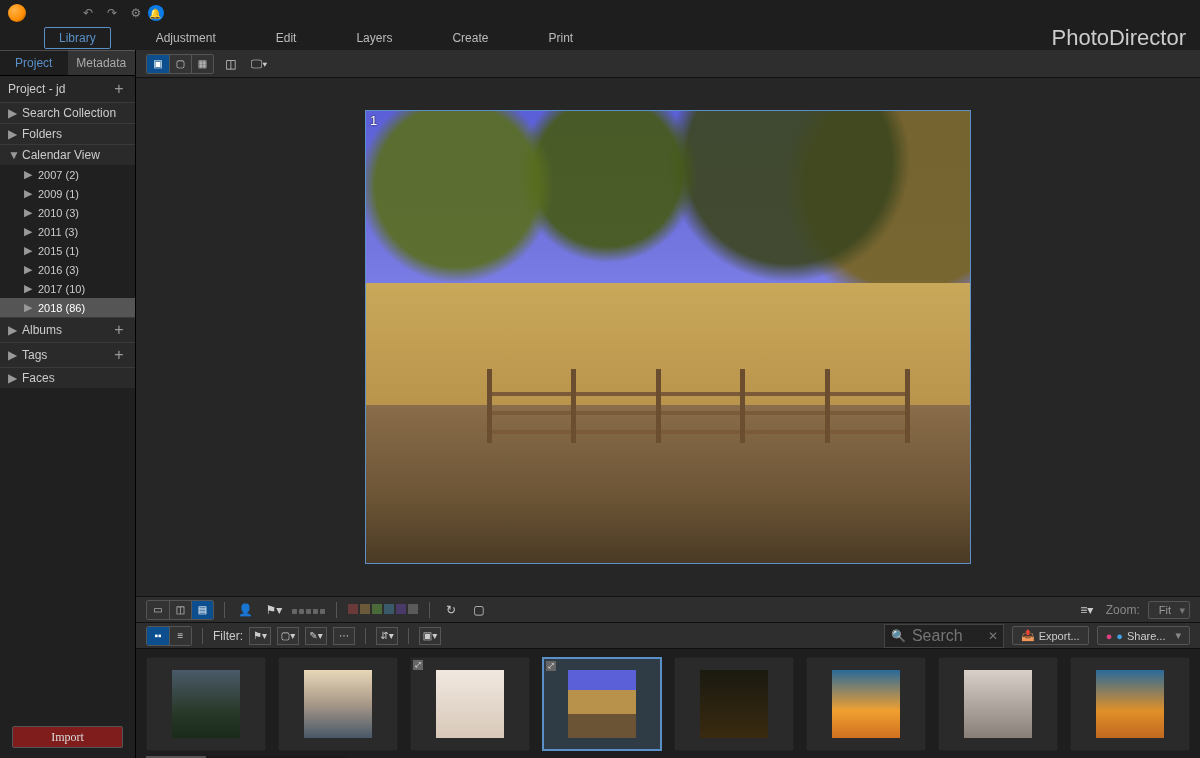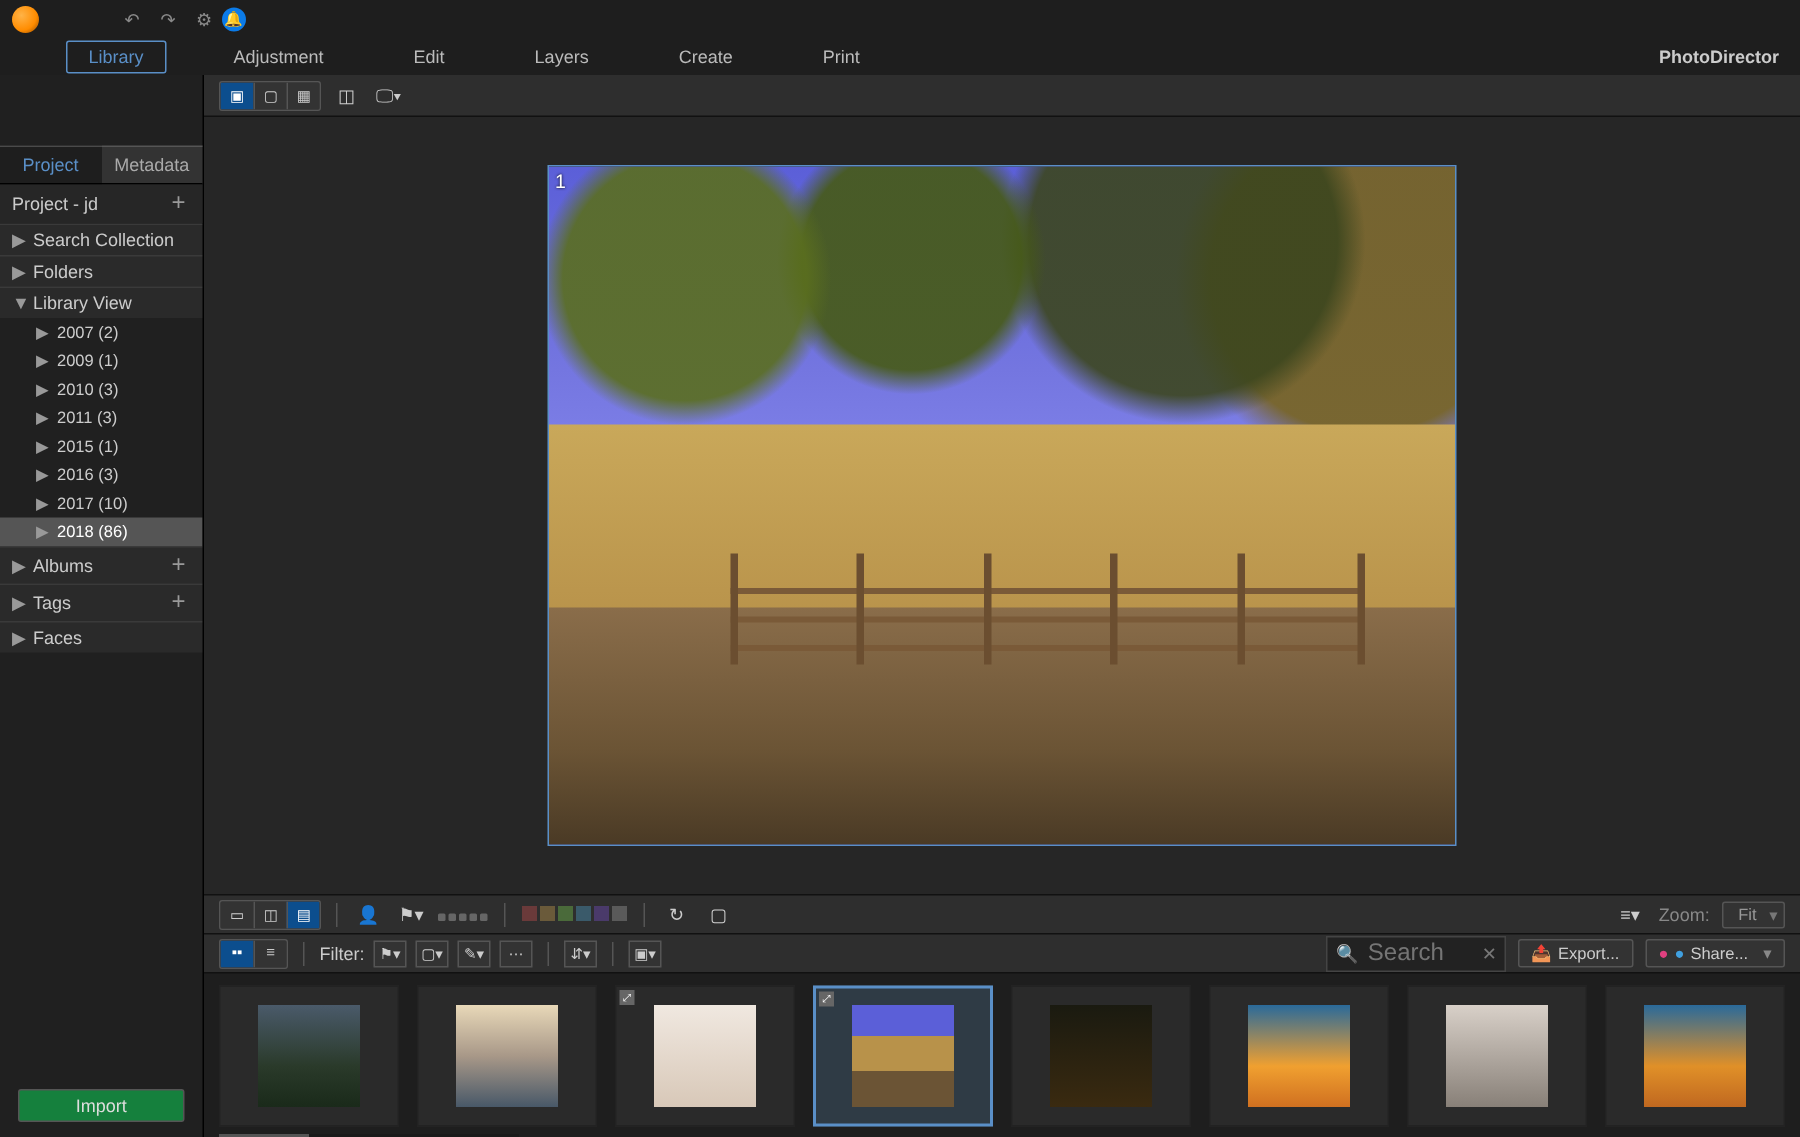--- a/index.html
+++ b/index.html
@@ -5,35 +5,35 @@
 * { margin: 0; padding: 0; box-sizing: border-box; font-family: -apple-system, "Segoe UI", Arial, sans-serif; }
 body { background: #1a1a1a; color: #ccc; width: 1200px; height: 758px; overflow: hidden; font-size: 12px; }
 .titlebar { height: 26px; background: #1e1e1e; display: flex; align-items: center; padding: 0 8px; }
 .app-logo { width: 18px; height: 18px; border-radius: 50%; background: radial-gradient(circle at 35% 35%, #ffb347, #ff8c00 60%, #8b4500); margin-right: 20px; }
 .titlebar .icon-btn { width: 16px; height: 16px; margin: 0 4px; display: flex; align-items: center; justify-content: center; color: #888; cursor: pointer; }
 .notif-icon { width: 16px; height: 16px; background: #0b7be8; color: #fff; border-radius: 50%; display: flex; align-items: center; justify-content: center; font-size: 10px; }
 .menubar { height: 24px; background: #1e1e1e; display: flex; align-items: center; padding-left: 44px; }
 .menubar .tab { padding: 3px 14px; color: #bbb; cursor: pointer; border: 1px solid transparent; border-radius: 2px; }
 .menubar .tab.active { border: 1px solid #5a8fc7; color: #5a8fc7; }
 .menubar .tab + .tab { margin-left: 30px; }
-.app-name { margin-left: auto; margin-right: 14px; color: #ccc; font-size: 12px; font-weight: 700; }
+.app-name { margin-left: auto; margin-right: 14px; color: #ccc; font-size: 22px; font-weight: 400; }
 .workspace { display: flex; height: calc(100% - 50px); }
 .sidebar { width: 248px; background: #202020; display: flex; flex-direction: column; border-right: 1px solid #000; }
-.side-tabs { display: flex; height: 26px; background: #000000; margin-top: 47px; }
+.side-tabs { display: flex; height: 26px; background: #000000; }
 .side-tab { flex: 1; display: flex; align-items: center; justify-content: center; border-top: 1px solid #555; border-bottom: 1px solid #000; background: #333; color: #aaa; cursor: pointer; }
 .side-tab.active { background: #1e1e1e; color: #5a8fc7; border-top-color: #4a4a4a; }
 .proj-header { display: flex; align-items: center; justify-content: space-between; padding: 4px 8px; background: #262626; }
 .tree { flex: 1; overflow: auto; }
 .tree-item { display: flex; align-items: center; padding: 3px 8px; cursor: pointer; color: #ccc; }
 .tree-item.top { background: #2a2a2a; border-top: 1px solid #3a3a3a; }
 .tree-item .caret { width: 10px; display: inline-block; margin-right: 4px; color: #999; }
 .tree-item.year { padding-left: 24px; color: #ccc; font-size: 11px; }
 .tree-item.year.selected { background: #555; color: #fff; }
 .add-btn { color: #999; font-size: 16px; width: 16px; text-align: center; cursor: pointer; }
-.import-btn { margin: 8px 12px 10px; height: 22px; background: #15803d; display: flex; align-items: center; justify-content: center; color: #ddd; cursor: pointer; border: 1px solid #555; border-radius: 2px; }
+.import-btn { margin: 8px 12px 10px; height: 22px; background: #7f1d1d; display: flex; align-items: center; justify-content: center; color: #ddd; cursor: pointer; border: 1px solid #555; border-radius: 2px; font-family: Liberation Serif, serif; }
 .main { flex: 1; display: flex; flex-direction: column; background: #262626; }
 .view-toolbar { height: 28px; background: #2e2e2e; display: flex; align-items: center; padding: 0 10px; gap: 6px; border-bottom: 1px solid #111;}
 .icon-group { display: flex; border: 1px solid #555; border-radius: 2px; overflow: hidden; }
 .icon-cell { width: 22px; height: 18px; display: flex; align-items: center; justify-content: center; background: #333; color: #ccc; cursor: pointer; font-size: 10px; }
 .icon-cell + .icon-cell { border-left: 1px solid #555; }
 .icon-cell.active { background: #0c4e8e; color: #fff; }
 .icon-alone { width: 22px; height: 18px; display: flex; align-items: center; justify-content: center; color: #ccc; cursor: pointer; }
 .preview-area { flex: 1; background: #262626; display: flex; align-items: center; justify-content: center; position: relative; }
 .preview { width: 606px; height: 454px; border: 1px solid #5a8fc7; position: relative; overflow: hidden; }
 .preview .sky { position: absolute; inset: 0; background: linear-gradient(#5b5fd8, #7476e0 30%, #7c7ee6 40%); }
@@ -107,21 +107,21 @@
         <div class="tree-item top">
           <span class="caret">▶</span>
           <span style="flex:1">Search Collection</span>
         </div>
         <div class="tree-item top">
           <span class="caret">▶</span>
           <span style="flex:1">Folders</span>
         </div>
         <div class="tree-item top">
           <span class="caret">▼</span>
-          <span style="flex:1">Library View</span>
+          <span style="flex:1">Calendar View</span>
         </div>
         <div class="tree-item year"><span class="caret">▶</span>2007 (2)</div>
         <div class="tree-item year"><span class="caret">▶</span>2009 (1)</div>
         <div class="tree-item year"><span class="caret">▶</span>2010 (3)</div>
         <div class="tree-item year"><span class="caret">▶</span>2011 (3)</div>
         <div class="tree-item year"><span class="caret">▶</span>2015 (1)</div>
         <div class="tree-item year"><span class="caret">▶</span>2016 (3)</div>
         <div class="tree-item year"><span class="caret">▶</span>2017 (10)</div>
         <div class="tree-item year selected"><span class="caret">▶</span>2018 (86)</div>
         <div class="tree-item top">

